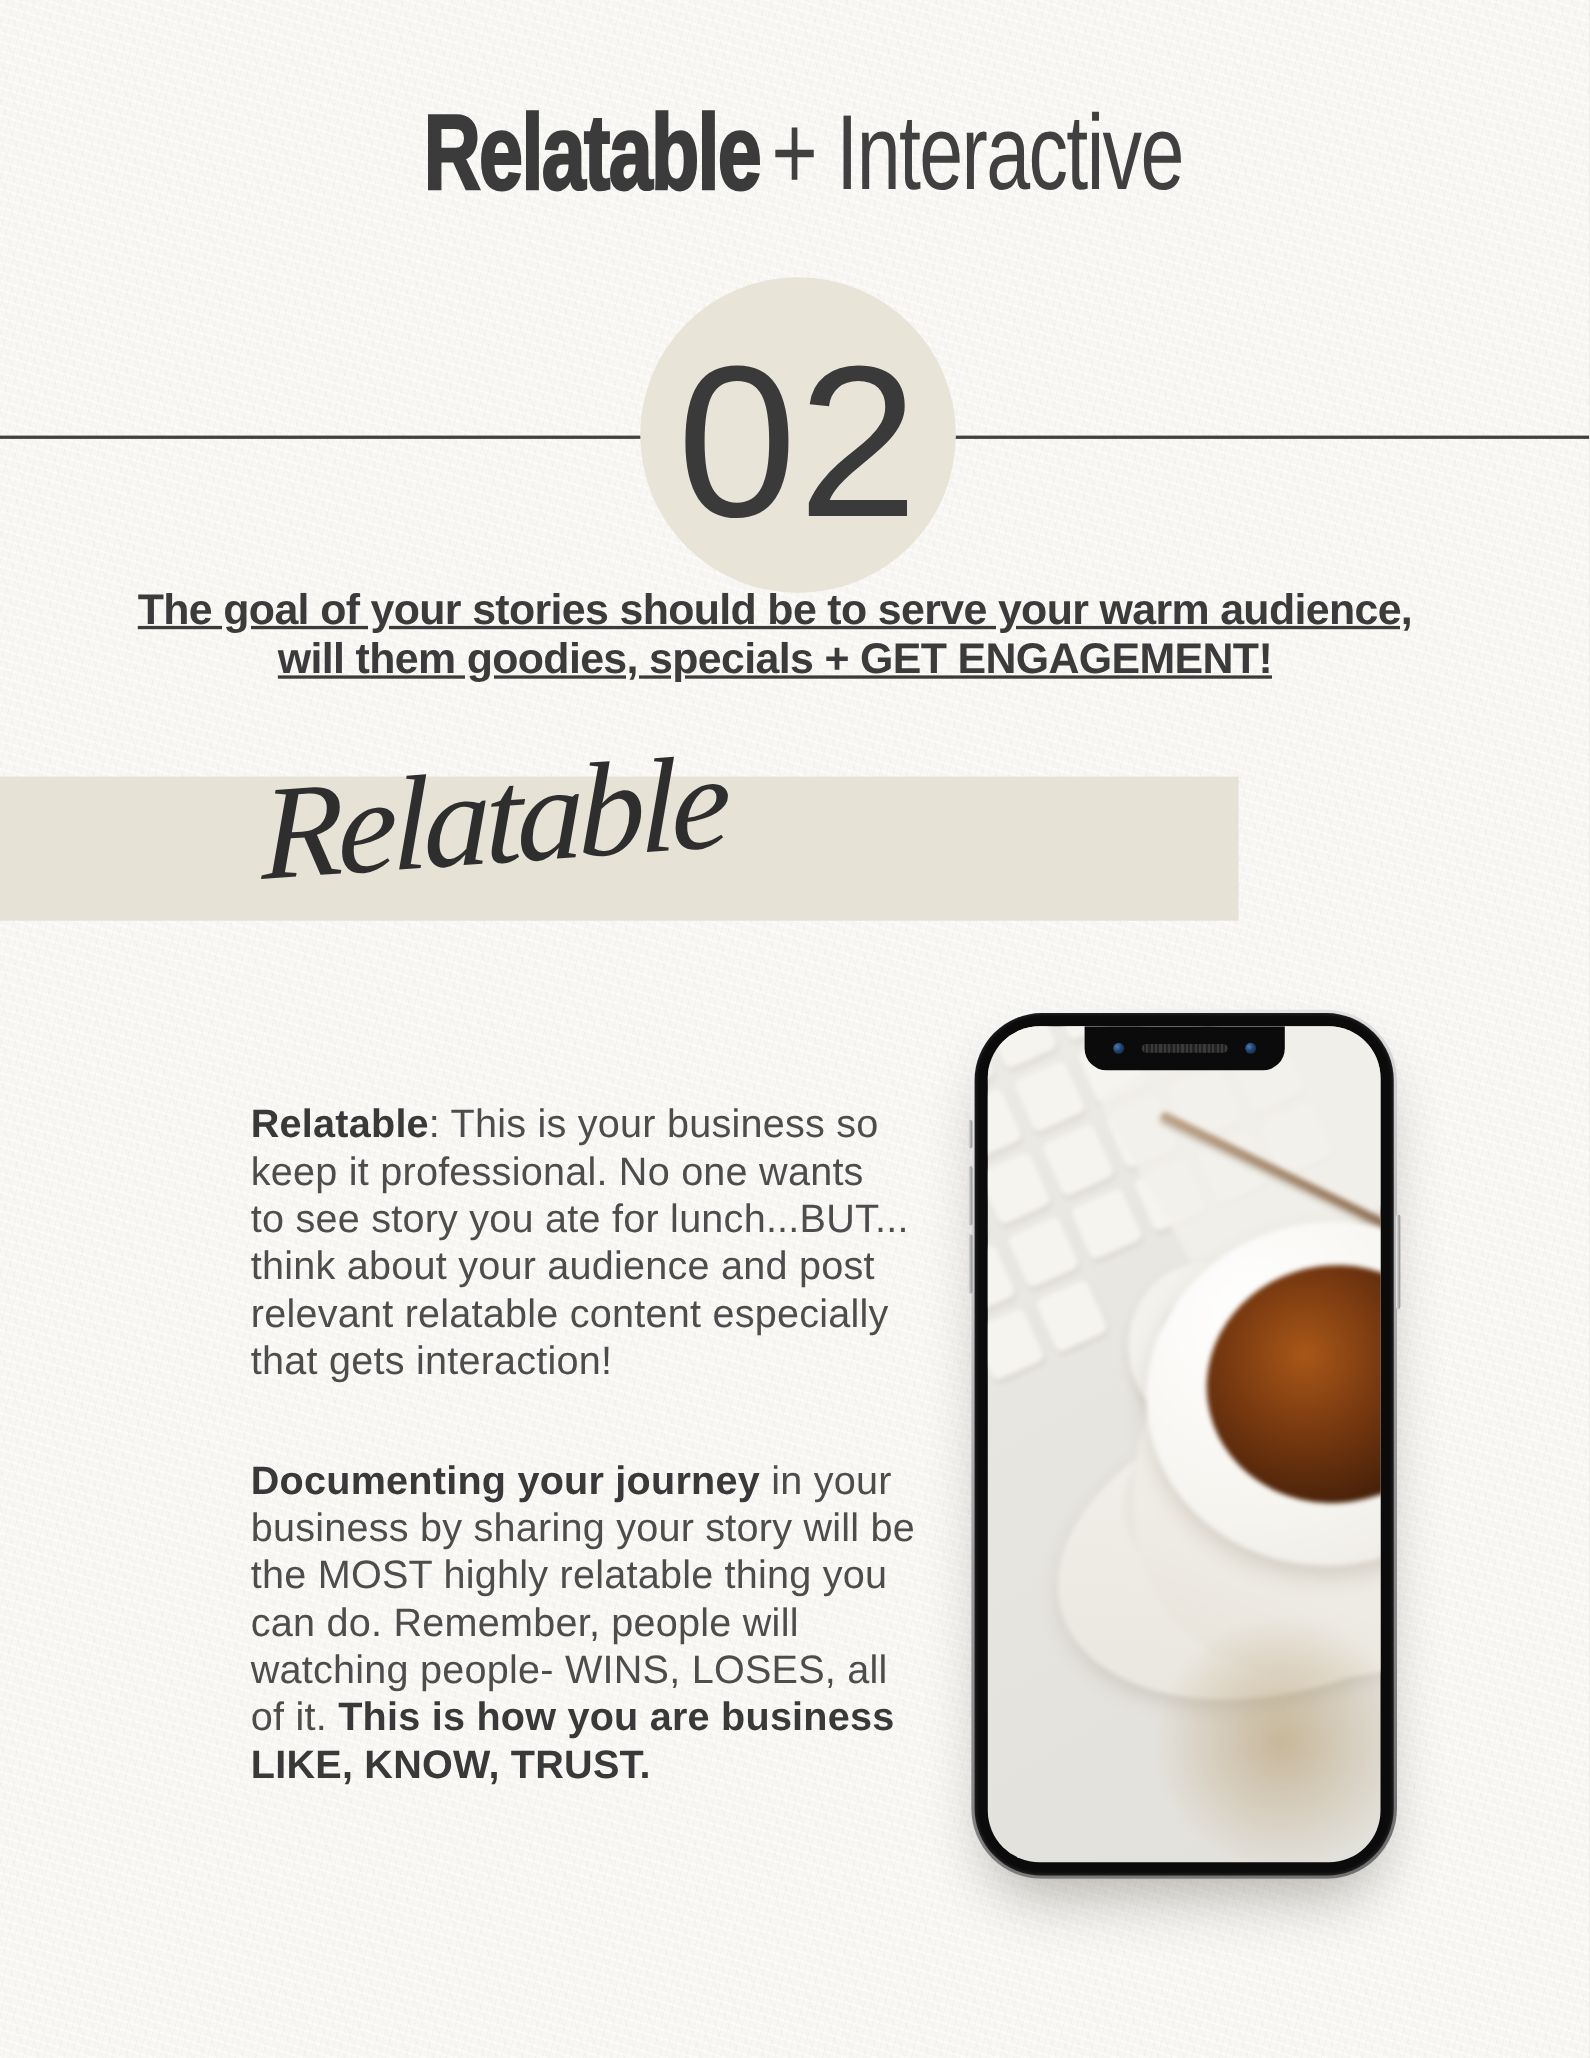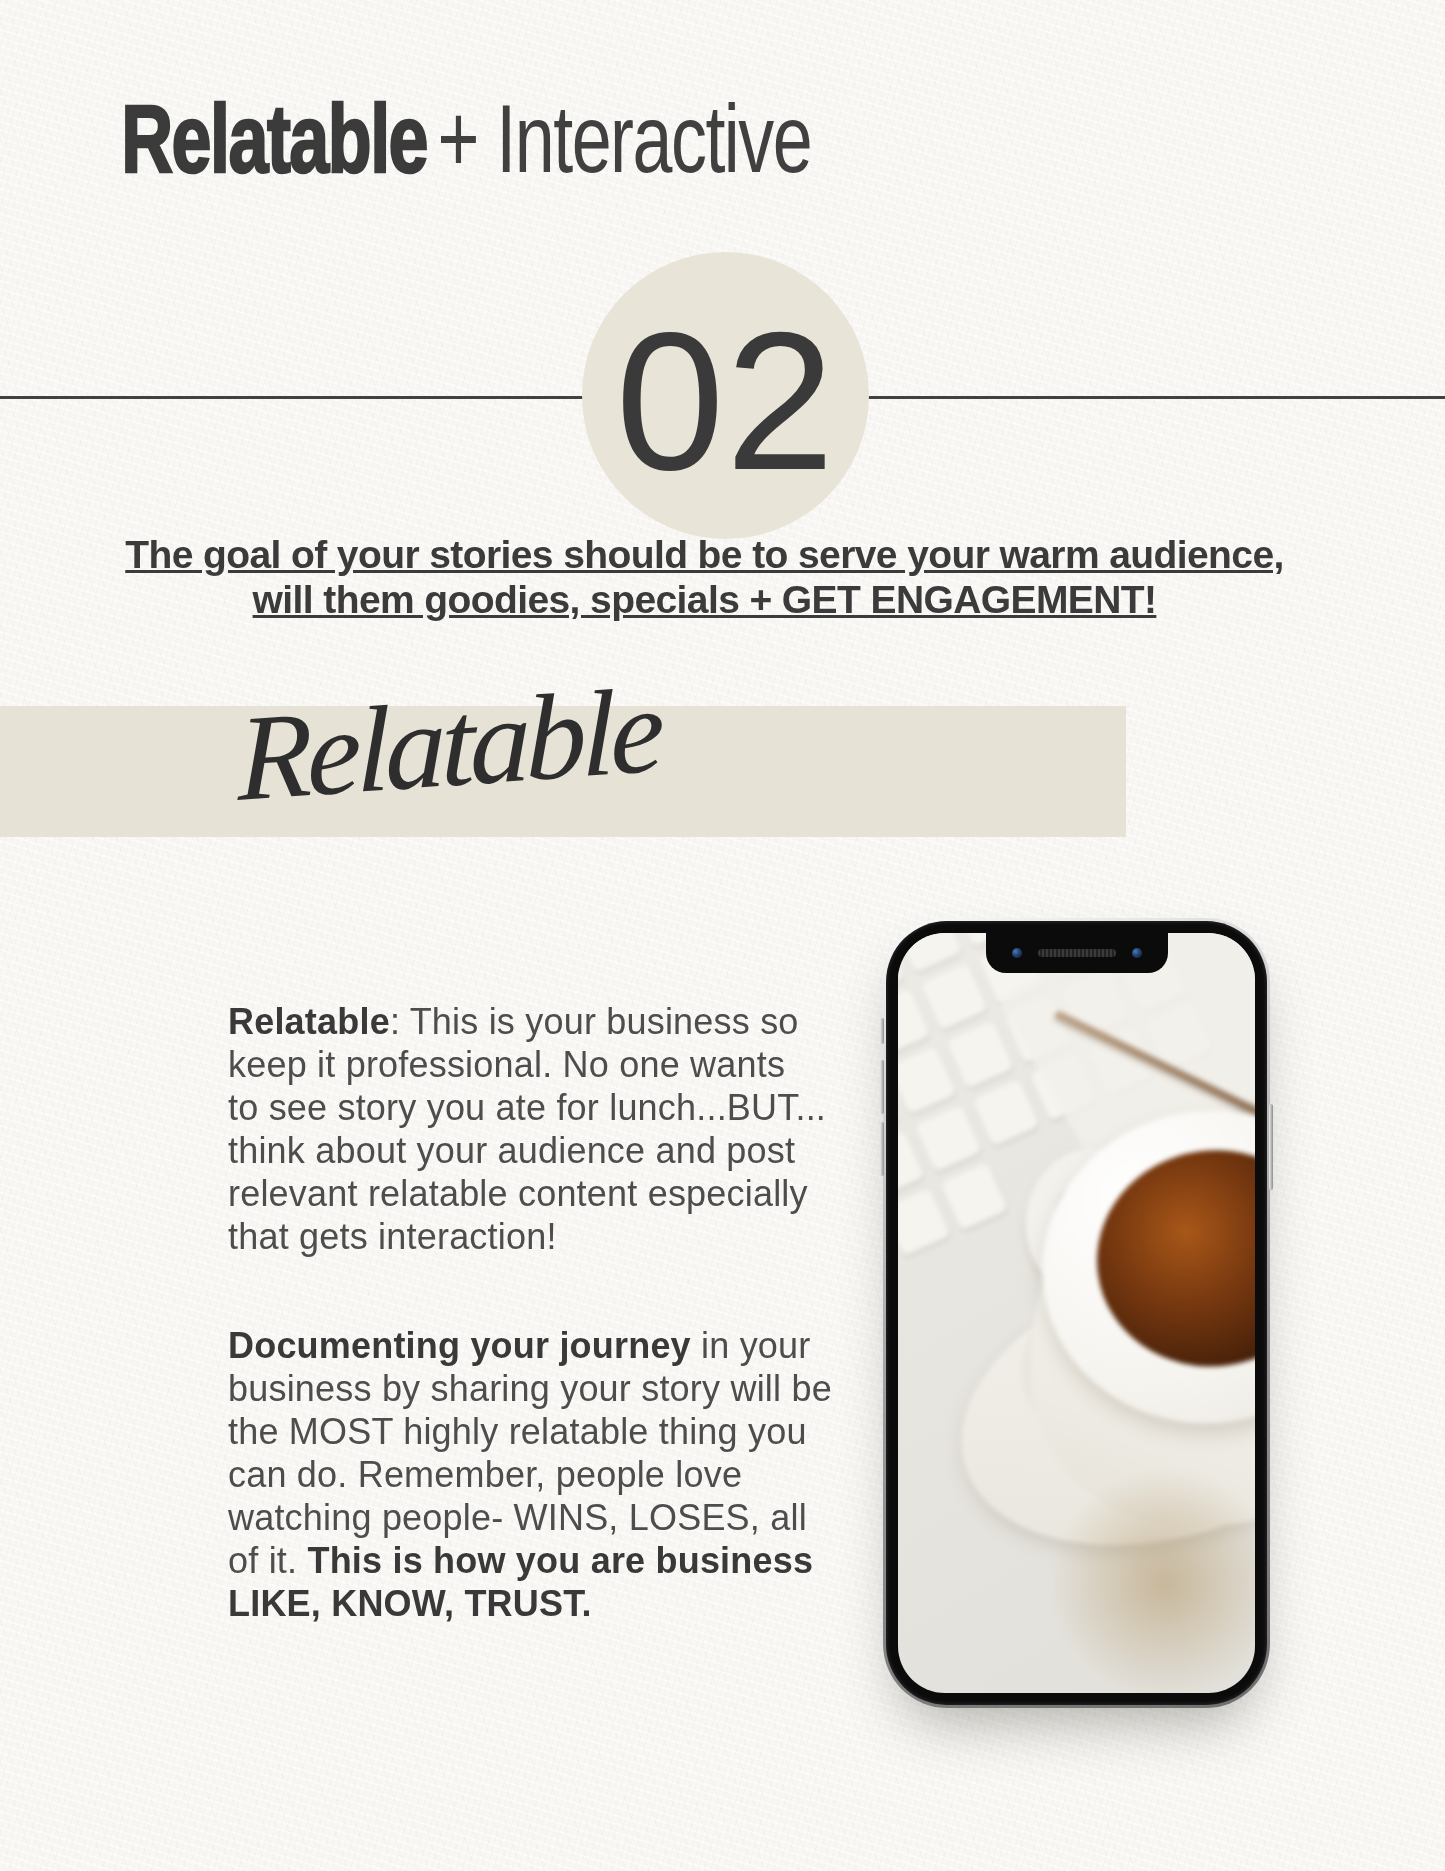--- a/index.html
+++ b/index.html
@@ -11,22 +11,22 @@
     background-color:#f8f7f4;
     background-image:
       repeating-linear-gradient(105deg, rgba(188,184,176,0.07) 0px, rgba(188,184,176,0.07) 1px, transparent 1px, transparent 6px),
       repeating-linear-gradient(17deg, rgba(255,255,255,0.55) 0px, rgba(255,255,255,0.55) 2px, transparent 2px, transparent 8px),
       repeating-linear-gradient(72deg, rgba(203,199,190,0.06) 0px, rgba(203,199,190,0.06) 2px, transparent 2px, transparent 11px);
     font-family:"Liberation Sans", sans-serif;
   }
 
   
   .title{
-    position:absolute;left:0;right:0;top:88px;margin:0;
-    text-align:left;white-space:nowrap;
+    position:absolute;left:16px;right:0;top:88px;margin:0;
+    text-align:center;white-space:nowrap;
     color:#3b3b3b;font-size:97px;line-height:1.05;font-weight:400;
   }
   .title-inner{display:inline-block;transform:scaleX(0.74);transform-origin:50% 50%;}
   .tb{font-weight:700;-webkit-text-stroke:2.5px #3b3b3b;letter-spacing:-2px;}
   .tl{font-weight:400;letter-spacing:-2px;margin-left:14px;color:#404040;}
 
   .rule{
     position:absolute;left:0;top:396px;width:1445px;height:3px;
     background:#414141;z-index:1;
   }
@@ -190,21 +190,21 @@
         <div class="tline"><span>keep it professional. No one wants</span></div>
         <div class="tline"><span>to see story you ate for lunch...BUT...</span></div>
         <div class="tline"><span>think about your audience and post</span></div>
         <div class="tline"><span>relevant relatable content especially</span></div>
         <div class="tline"><span>that gets interaction!</span></div>
       </div>
     <div class="para">
         <div class="tline"><span class="b i">Documenting your journey</span><span> in your</span></div>
         <div class="tline"><span>business by sharing your story will be</span></div>
         <div class="tline"><span>the MOST highly relatable thing you</span></div>
-        <div class="tline"><span>can do. Remember, people love</span></div>
+        <div class="tline"><span>can do. Remember, people will</span></div>
         <div class="tline"><span>watching people- WINS, LOSES, all</span></div>
         <div class="tline"><span>of it. </span><span class="b i">This is how you are business</span></div>
         <div class="tline"><span class="b i">LIKE, KNOW, TRUST.</span></div>
       </div>
   </div>
 
   <div class="phone">
     <div class="btn btn-mute"></div>
     <div class="btn btn-vol1"></div>
     <div class="btn btn-vol2"></div>

